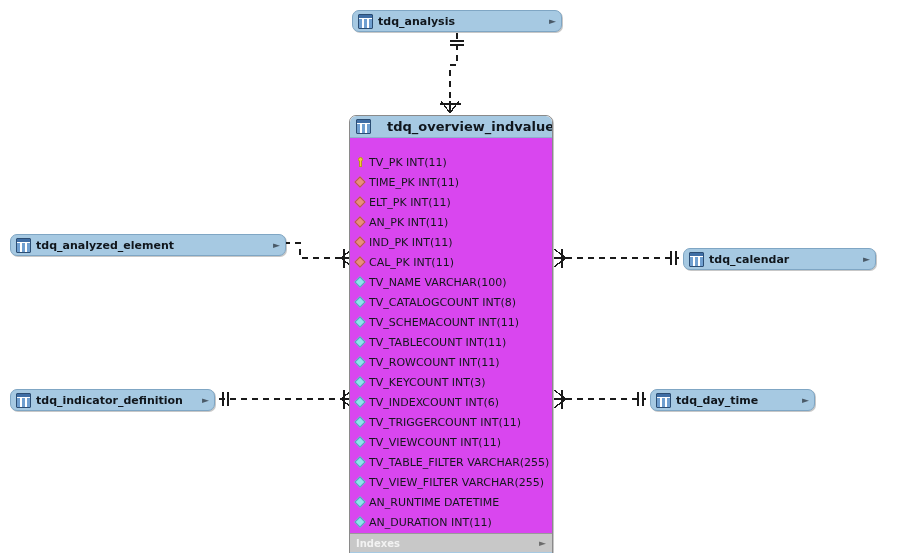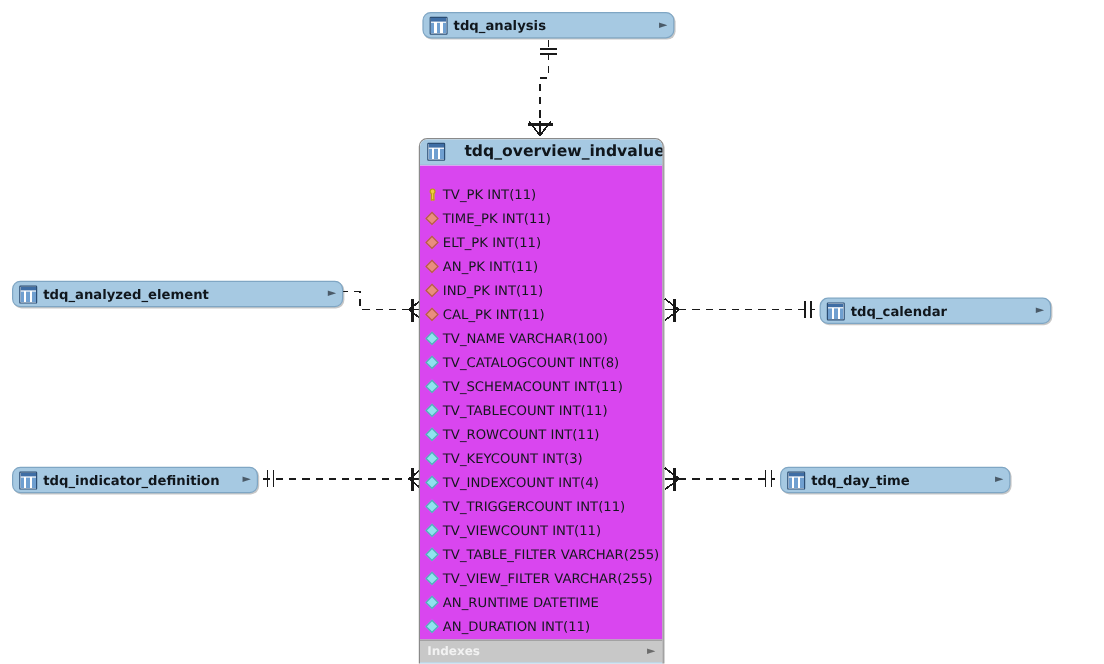--- a/index.html
+++ b/index.html
@@ -252,21 +252,21 @@
     <span class="tbl-title">tdq_indicator_definition</span>
     <span class="expander">►</span>
   </div>
 
   <div class="node-collapsed" style="left:683px; top:248px; width:193px;">
     <span class="tbl-icon"></span>
     <span class="tbl-title">tdq_calendar</span>
     <span class="expander">►</span>
   </div>
 
-  <div class="node-collapsed" style="left:650px; top:389px; width:192px;">
+  <div class="node-collapsed" style="left:650px; top:389px; width:165px;">
     <span class="tbl-icon"></span>
     <span class="tbl-title">tdq_day_time</span>
     <span class="expander">►</span>
   </div>
 
   <div class="node-expanded" style="left:349px; top:115px; width:204px;">
     <div class="hdr">
       <span class="tbl-icon"></span>
       <span class="tbl-title">tdq_overview_indvalue</span>
       <span class="collapser">▼</span>
@@ -315,21 +315,21 @@
         <div class="col-row">
           <span class="badge diamond plain"></span>
           <span class="cname">TV_ROWCOUNT INT(11)</span>
         </div>
         <div class="col-row">
           <span class="badge diamond plain"></span>
           <span class="cname">TV_KEYCOUNT INT(3)</span>
         </div>
         <div class="col-row">
           <span class="badge diamond plain"></span>
-          <span class="cname">TV_INDEXCOUNT INT(4)</span>
+          <span class="cname">TV_INDEXCOUNT INT(6)</span>
         </div>
         <div class="col-row">
           <span class="badge diamond plain"></span>
           <span class="cname">TV_TRIGGERCOUNT INT(11)</span>
         </div>
         <div class="col-row">
           <span class="badge diamond plain"></span>
           <span class="cname">TV_VIEWCOUNT INT(11)</span>
         </div>
         <div class="col-row">

